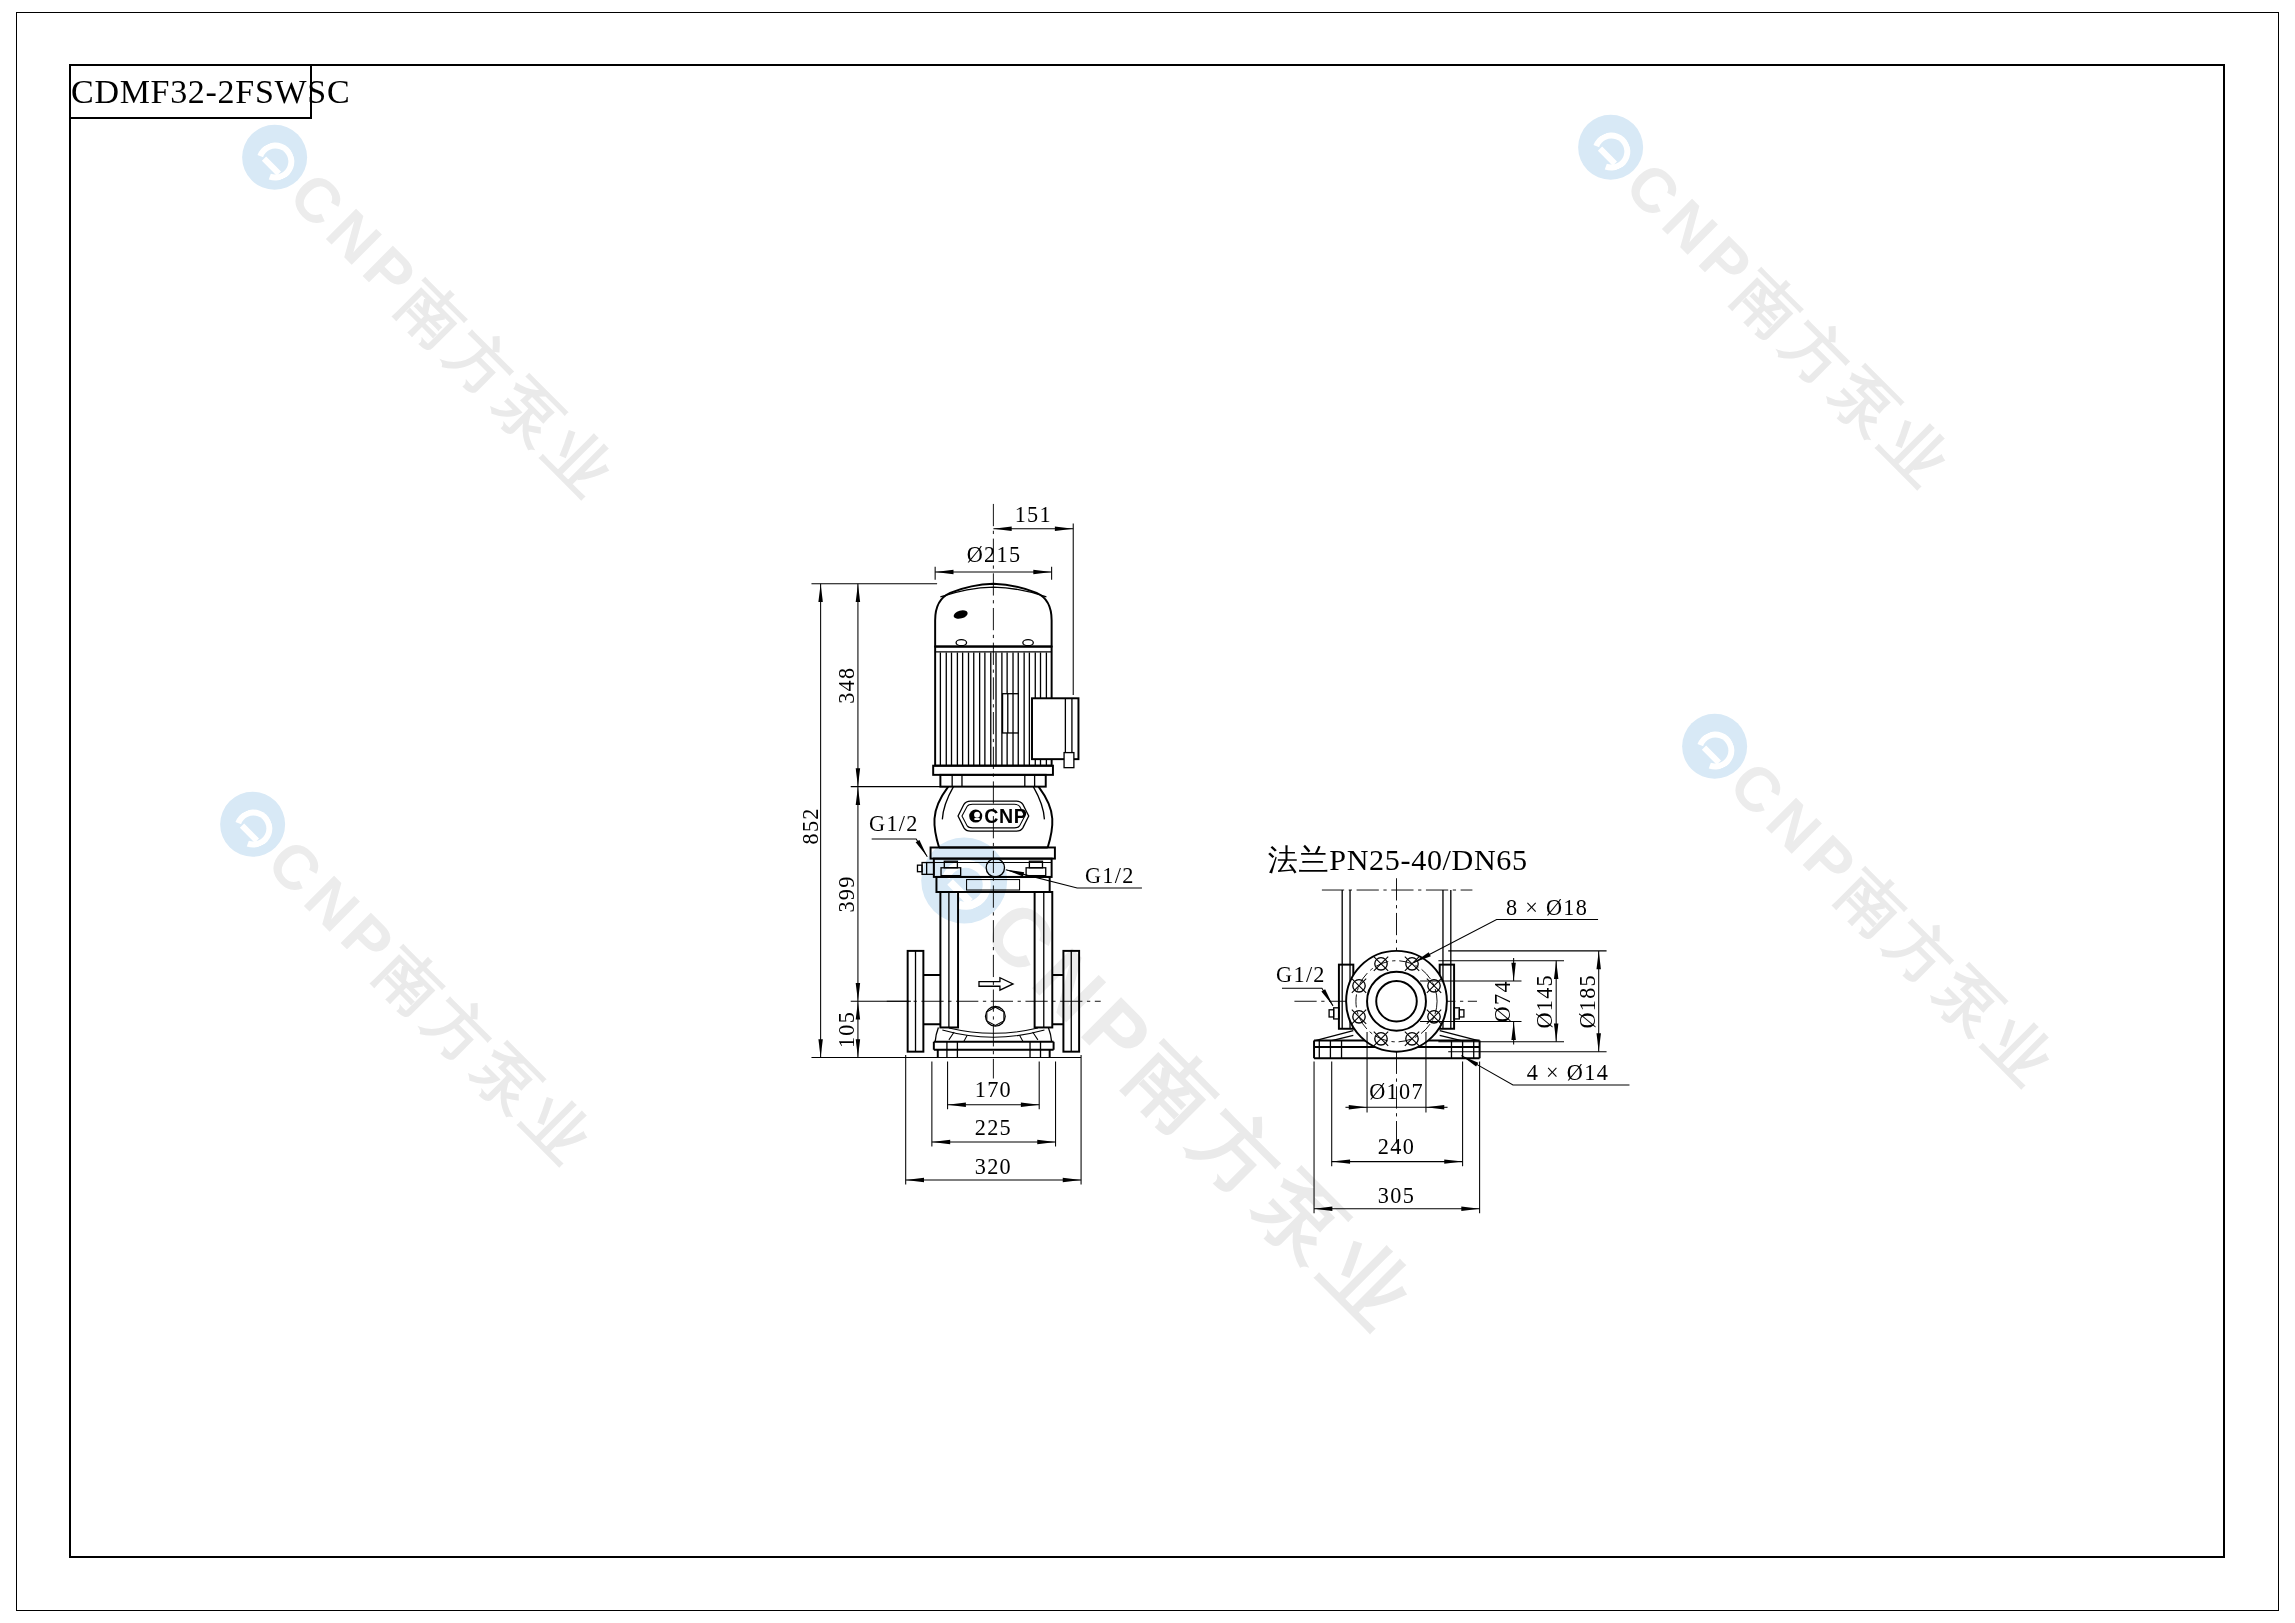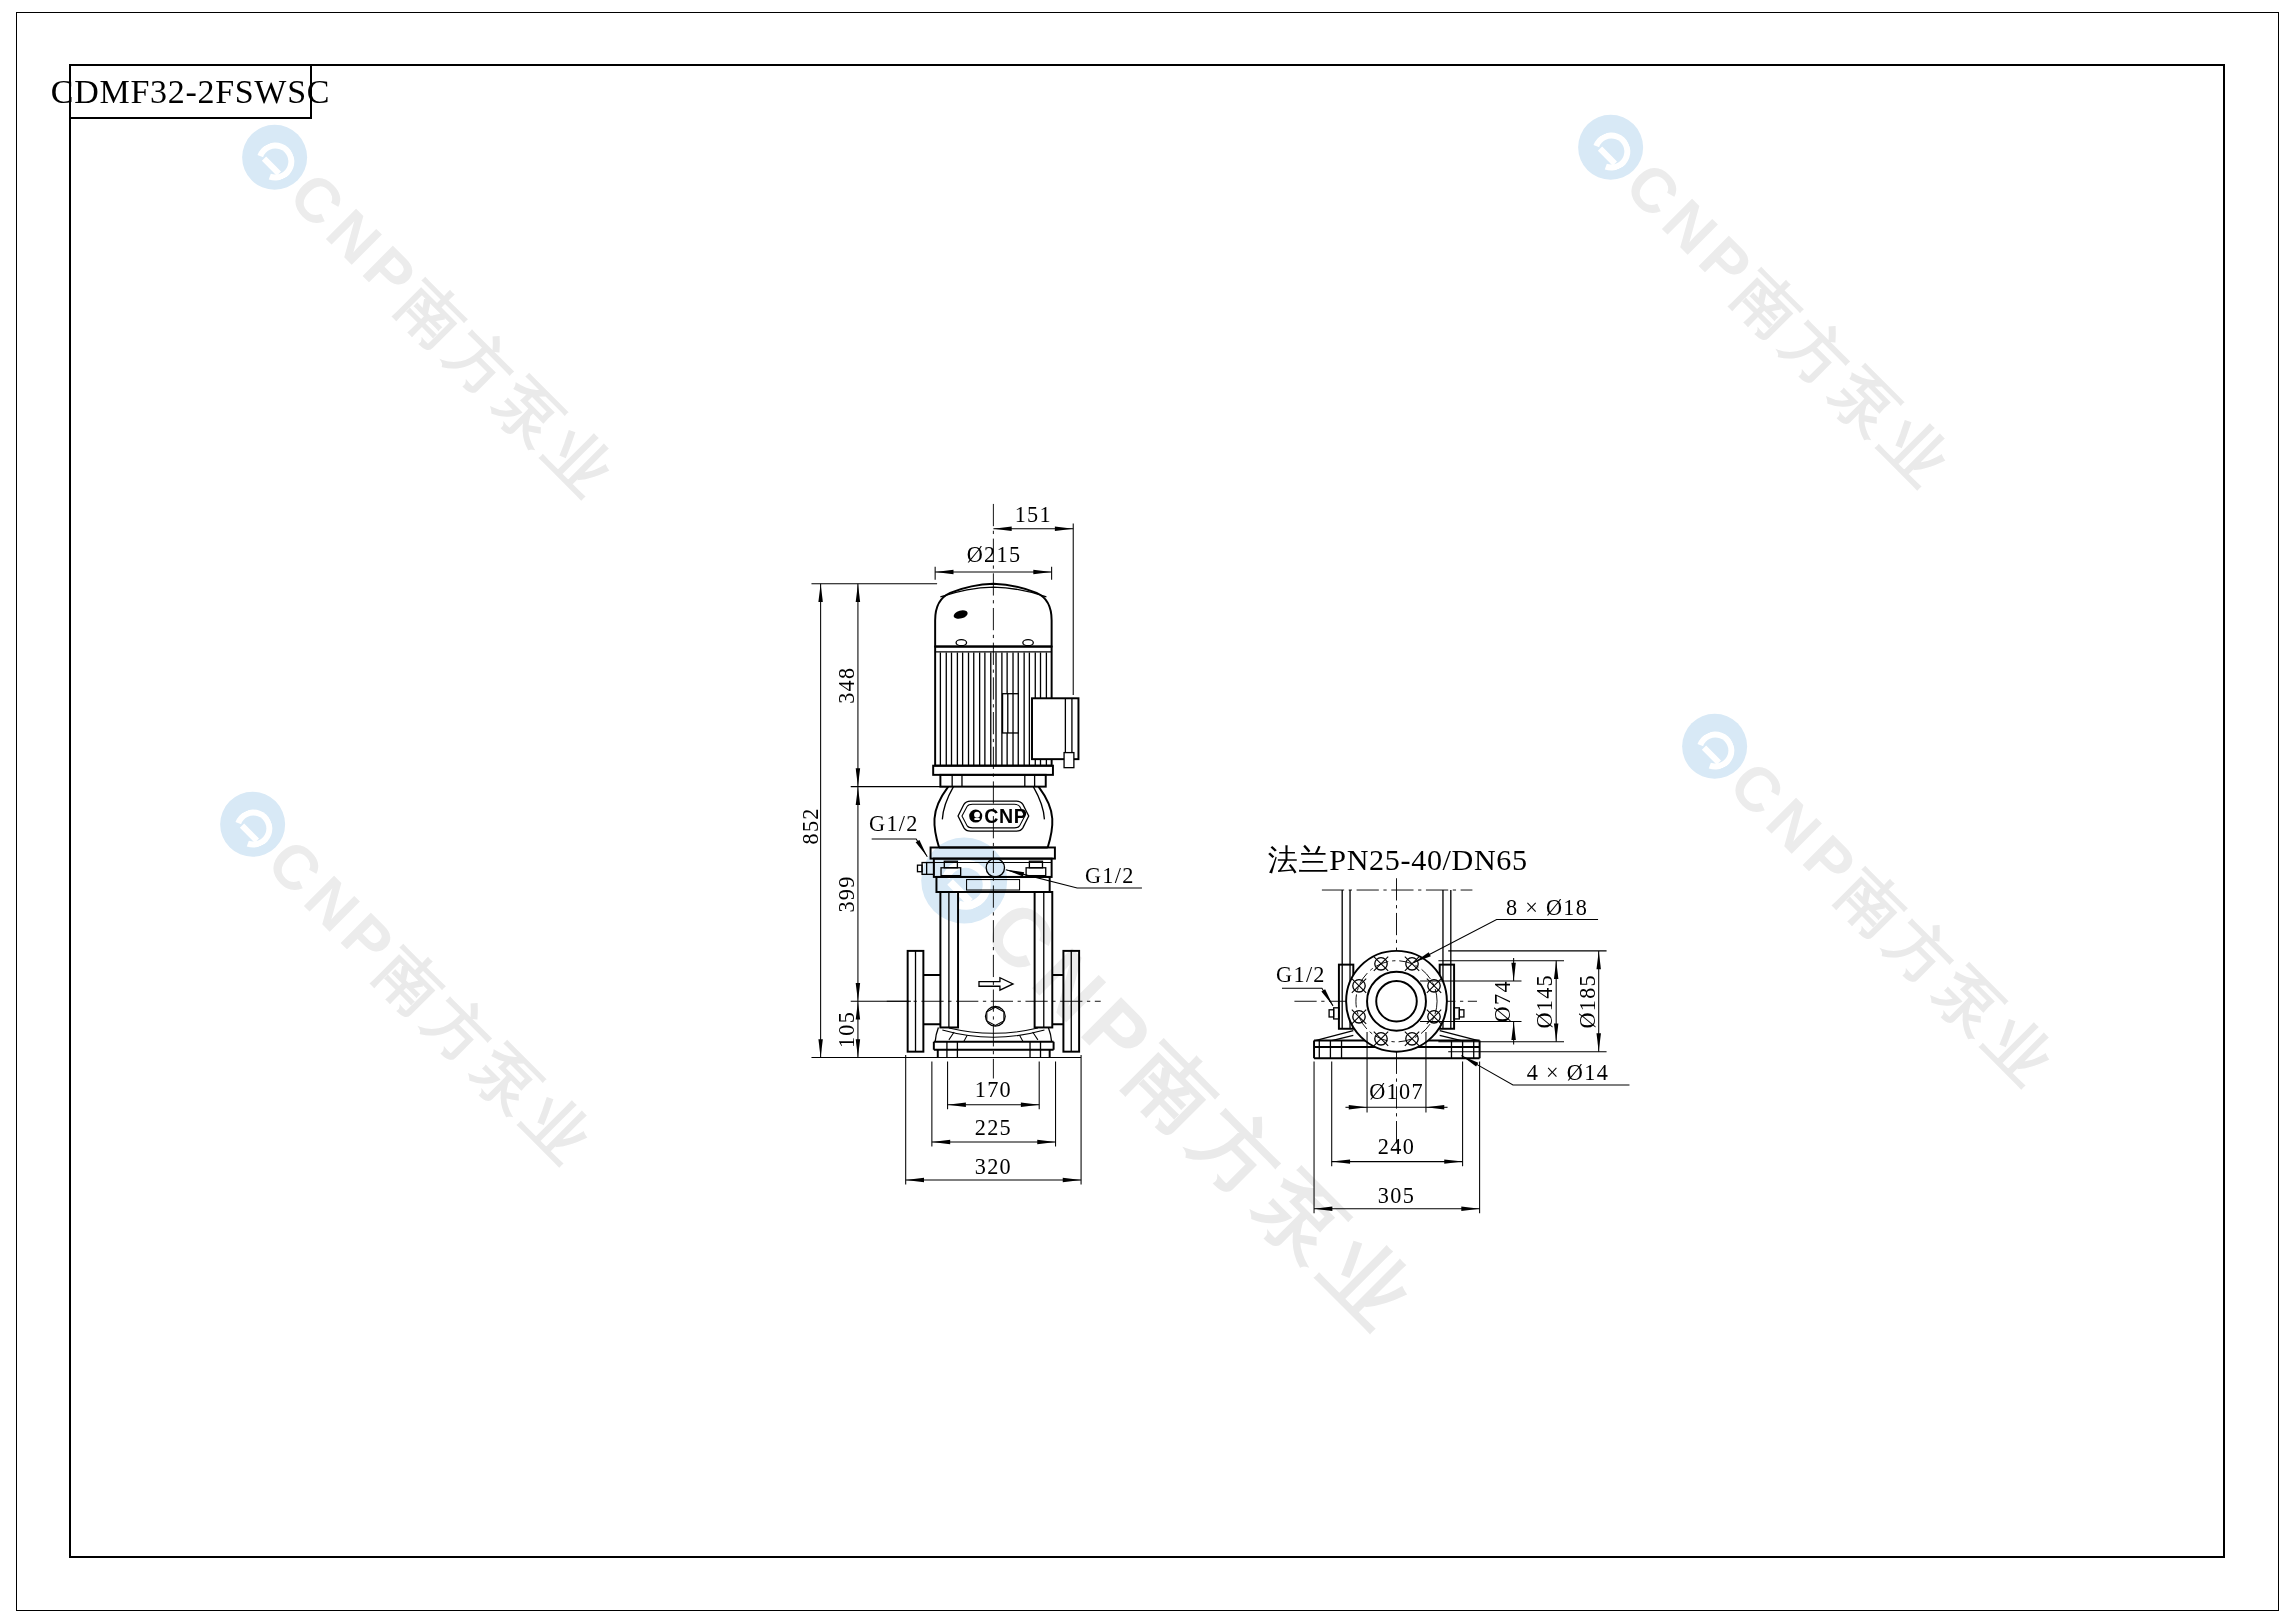--- a/index.html
+++ b/index.html
@@ -5,21 +5,21 @@
   html,body{margin:0;padding:0;}
   body{
     width:2295px;height:1623px;position:relative;background:#ffffff;
     font-family:"Liberation Serif","DejaVu Serif",serif;overflow:hidden;
   }
   
   .outer-border{position:absolute;left:16.4px;top:11.8px;width:2263px;height:1599px;border:1.3px solid #000;box-sizing:border-box;}
   .inner-frame{position:absolute;left:69px;top:64px;width:2156px;height:1494px;border:2.6px solid #000;box-sizing:border-box;}
   .title-box{
     position:absolute;left:69px;top:64px;width:243px;height:55px;border:2px solid #000;box-sizing:border-box;
-    display:flex;align-items:center;justify-content:center;
+    display:flex;align-items:center;
     font-size:34px;letter-spacing:0.7px;color:#000;white-space:nowrap;
   }
   
   .wm{position:absolute;white-space:nowrap;transform:rotate(45deg);transform-origin:left top;
       font-family:"Liberation Sans","DejaVu Sans",sans-serif;font-weight:bold;
       font-size:62px;letter-spacing:0.12em;color:#ececec;z-index:1;}
   .wm.big{font-size:82px;}
   .wm .wm-cn{color:#eaeaea;}
   .wm-logo{position:relative;display:inline-block;width:1.05em;height:1.05em;border-radius:50%;
       background:#d8e9f6;vertical-align:-0.18em;margin-right:0.08em;}

